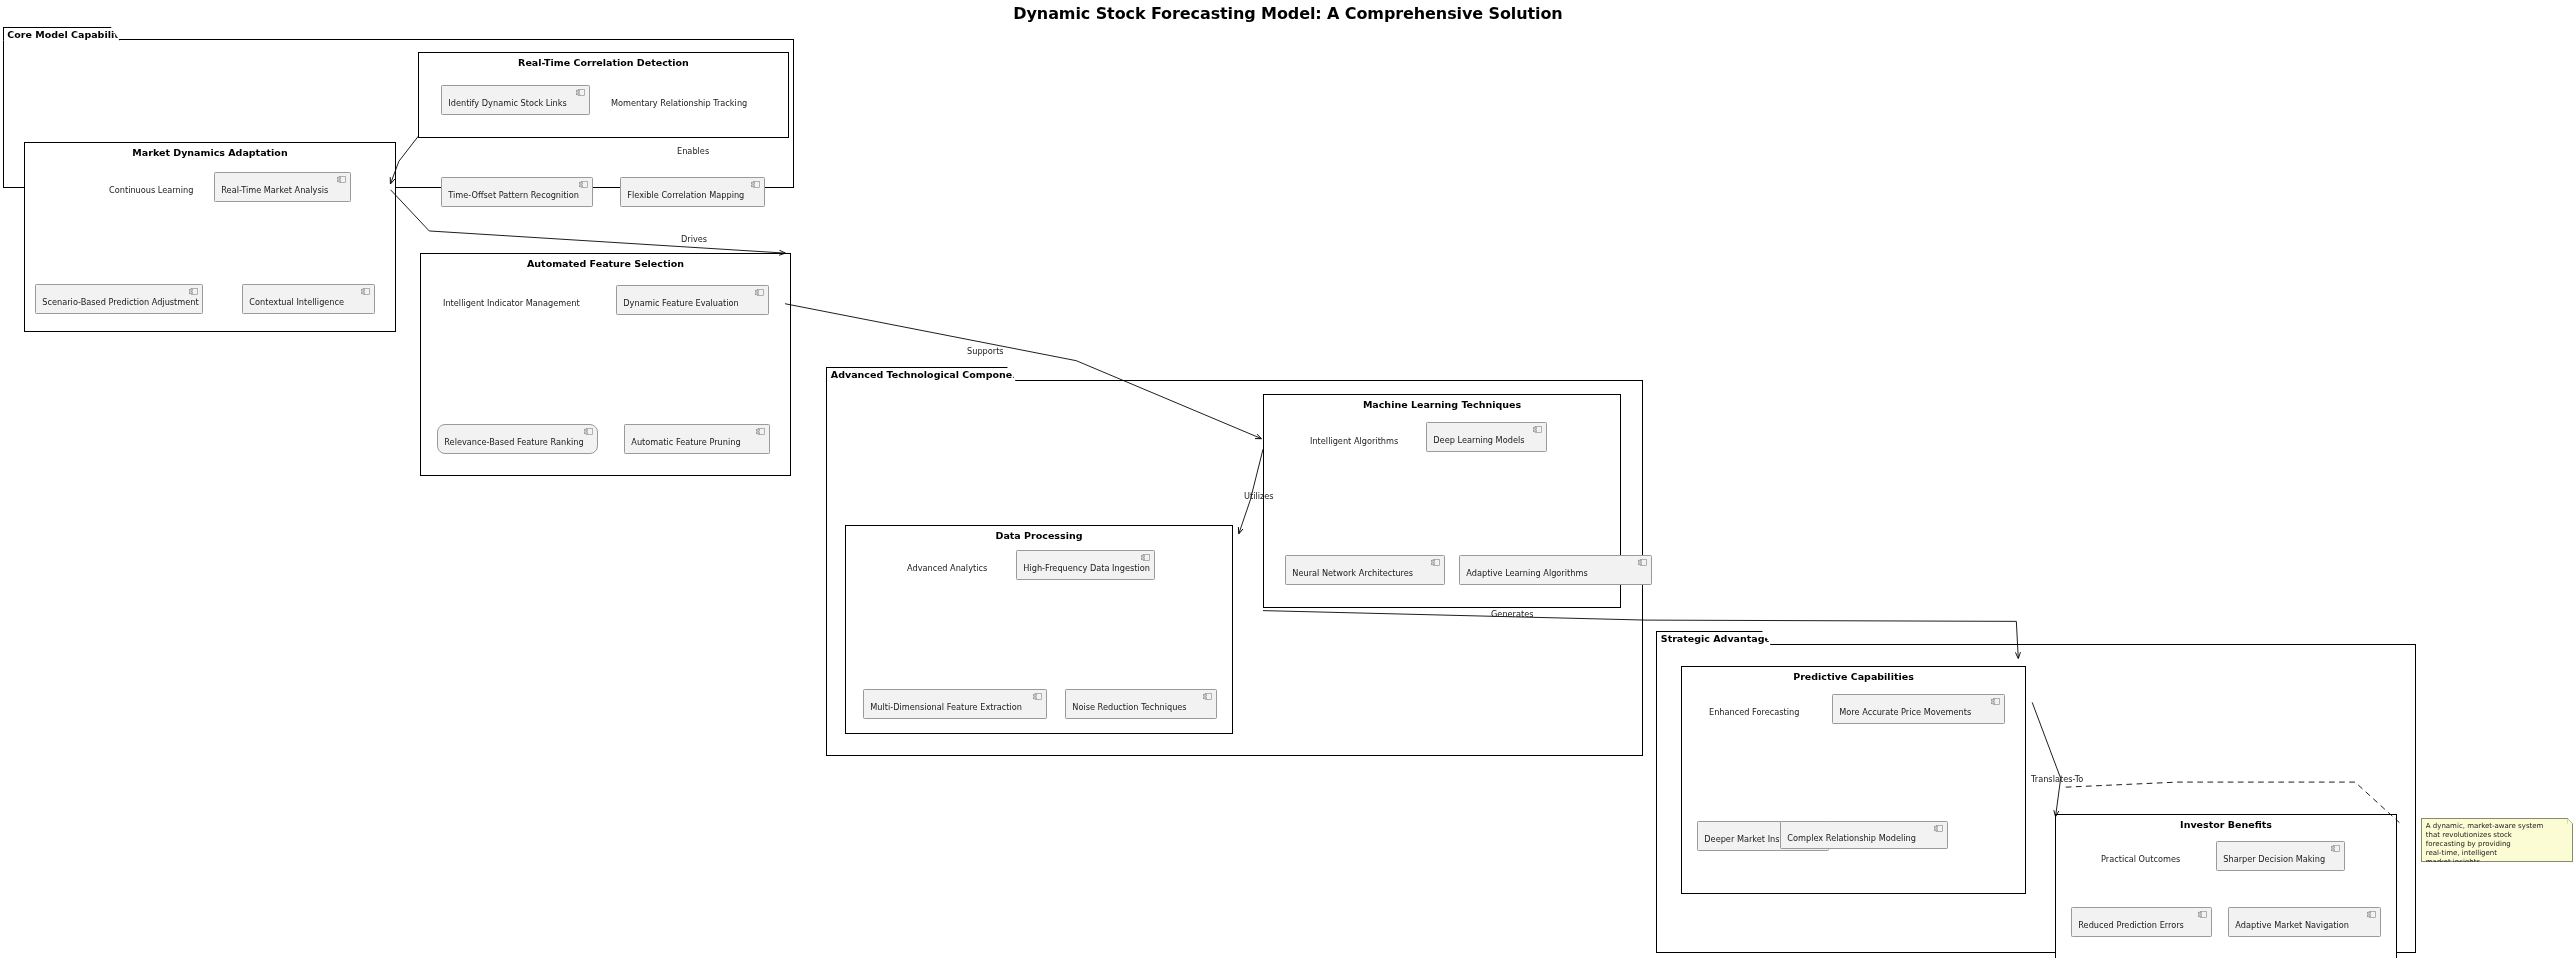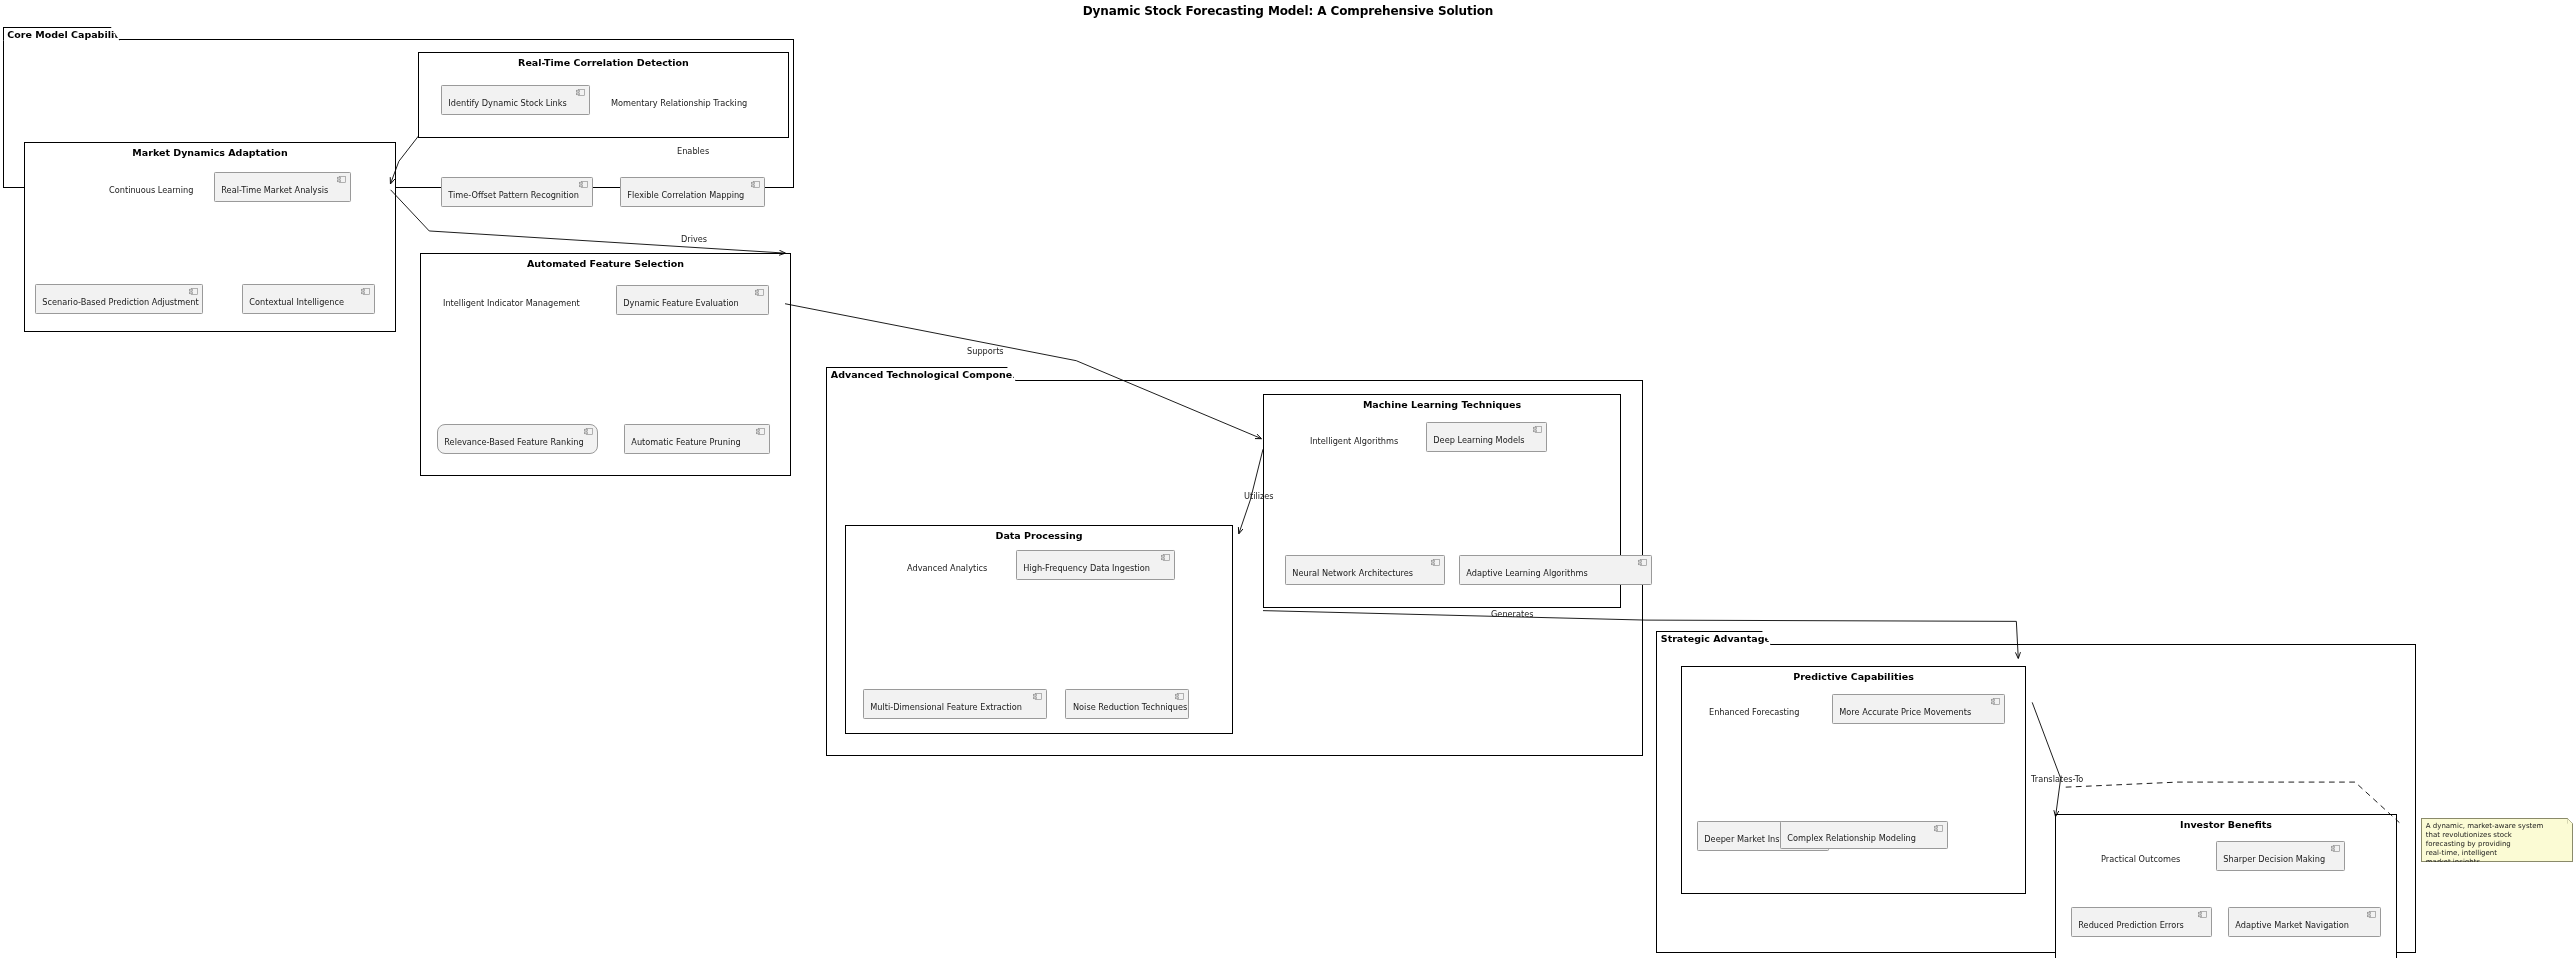--- a/index.html
+++ b/index.html
@@ -14,21 +14,21 @@
     height:958px;
     background:#ffffff;
     overflow:hidden;
   }
   
   .diagram-title{
     position:absolute;
     left:0; top:3.8px;
     width:2576px;
     text-align:center;
-    font-size:12px;
+    font-size:16px;
     font-weight:bold;
     color:#000;
     letter-spacing:-0.1px;
   }
   
   .package{position:absolute;}
   .package .pkg-tab{
     position:absolute;
     left:0; top:0;
     height:14px;
@@ -324,39 +324,39 @@
     </svg>
   </div>
 
   <div class="edge-label" style="left:1244px; top:491px;">Utilizes</div>
 
   <div class="group" style="left:845px; top:525px; width:388px; height:209px;">
     <div class="group-title">Data Processing</div>
   </div>
   <div class="free-label" style="left:907px; top:563px;">Advanced Analytics</div>
 
-  <div class="component" style="left:1016px; top:550px; width:159px; height:30px;">
+  <div class="component" style="left:1016px; top:550px; width:139px; height:30px;">
     <span class="cmp-label">High-Frequency Data Ingestion</span>
     <svg class="cmp-icon" viewBox="0 0 14 11">
       <rect x="3.5" y="0.5" width="10" height="10" fill="none" stroke="#8c8c8c" stroke-width="1"></rect>
       <rect x="0.5" y="2" width="5" height="2.6" fill="#f2f2f2" stroke="#8c8c8c" stroke-width="1"></rect>
       <rect x="0.5" y="6.4" width="5" height="2.6" fill="#f2f2f2" stroke="#8c8c8c" stroke-width="1"></rect>
     </svg>
   </div>
 
   <div class="component" style="left:863px; top:689px; width:184px; height:30px;">
     <span class="cmp-label">Multi-Dimensional Feature Extraction</span>
     <svg class="cmp-icon" viewBox="0 0 14 11">
       <rect x="3.5" y="0.5" width="10" height="10" fill="none" stroke="#8c8c8c" stroke-width="1"></rect>
       <rect x="0.5" y="2" width="5" height="2.6" fill="#f2f2f2" stroke="#8c8c8c" stroke-width="1"></rect>
       <rect x="0.5" y="6.4" width="5" height="2.6" fill="#f2f2f2" stroke="#8c8c8c" stroke-width="1"></rect>
     </svg>
   </div>
 
-  <div class="component" style="left:1065px; top:689px; width:124px; height:30px;justify-content:center;">
+  <div class="component" style="left:1065px; top:689px; width:152px; height:30px;">
     <span class="cmp-label">Noise Reduction Techniques</span>
     <svg class="cmp-icon" viewBox="0 0 14 11">
       <rect x="3.5" y="0.5" width="10" height="10" fill="none" stroke="#8c8c8c" stroke-width="1"></rect>
       <rect x="0.5" y="2" width="5" height="2.6" fill="#f2f2f2" stroke="#8c8c8c" stroke-width="1"></rect>
       <rect x="0.5" y="6.4" width="5" height="2.6" fill="#f2f2f2" stroke="#8c8c8c" stroke-width="1"></rect>
     </svg>
   </div>
 
   <div class="edge-label" style="left:1491px; top:609px;">Generates</div>
 

